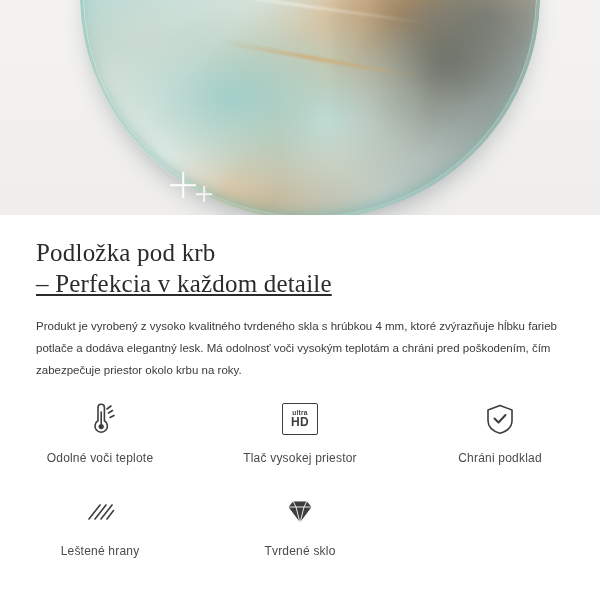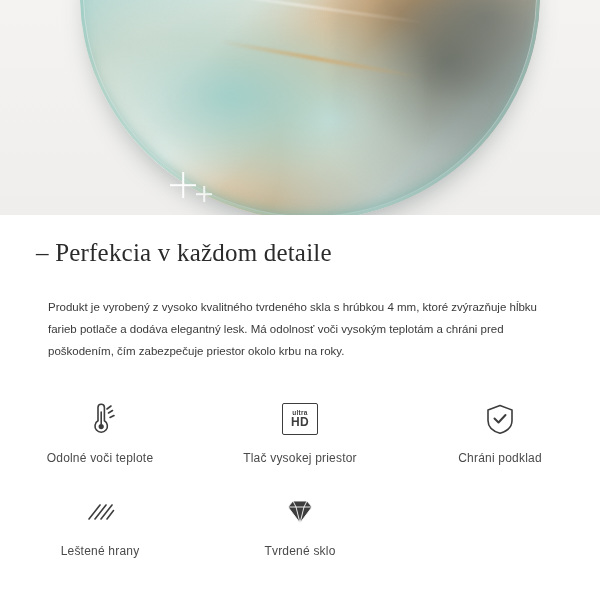--- a/index.html
+++ b/index.html
@@ -144,24 +144,24 @@
   .headline {
     font-family: "Liberation Serif", serif;
     font-size: 25px;
     line-height: 31px;
     color: #2b2b2b;
     font-weight: 400;
     margin: 0;
     padding: 22px 36px 0 36px;
     letter-spacing: .2px;
   }
-  .headline .line2 { display: block; }
+  .headline .line2 { display: block; text-decoration: underline; }
 
   .paragraph {
-    margin: 12px;
+    margin: 0;
     padding: 16px 24px 0 36px;
     font-size: 11.5px;
     line-height: 22px;
     color: #3a3a3a;
     max-width: 540px;
   }
 
   
   .features {
     position: absolute;
@@ -235,20 +235,21 @@
 
       <div class="gold-vein" style="left:30%; top:64%; width:45%; transform:rotate(10deg);"></div>
       <div class="glass-edge"></div>
     </div>
     <div class="sparkle s1"></div>
     <div class="sparkle s2"></div>
   </div>
 
   <div class="content">
     <h1 class="headline">
+      <span>Podložka pod krb</span>
       <span class="line2">– Perfekcia v každom detaile</span>
     </h1>
     <p class="paragraph">Produkt je vyrobený z vysoko kvalitného tvrdeného skla s hrúbkou 4 mm, ktoré zvýrazňuje hĺbku farieb potlače a dodáva elegantný lesk. Má odolnosť voči vysokým teplotám a chráni pred poškodením, čím zabezpečuje priestor okolo krbu na roky.</p>
   </div>
 
   <div class="features">
 
     <div class="feature">
       <div class="feature-icon">
         <svg width="40" height="40" viewBox="0 0 40 40" fill="none" stroke="#3d3d3d" stroke-width="1.6" stroke-linecap="round">

